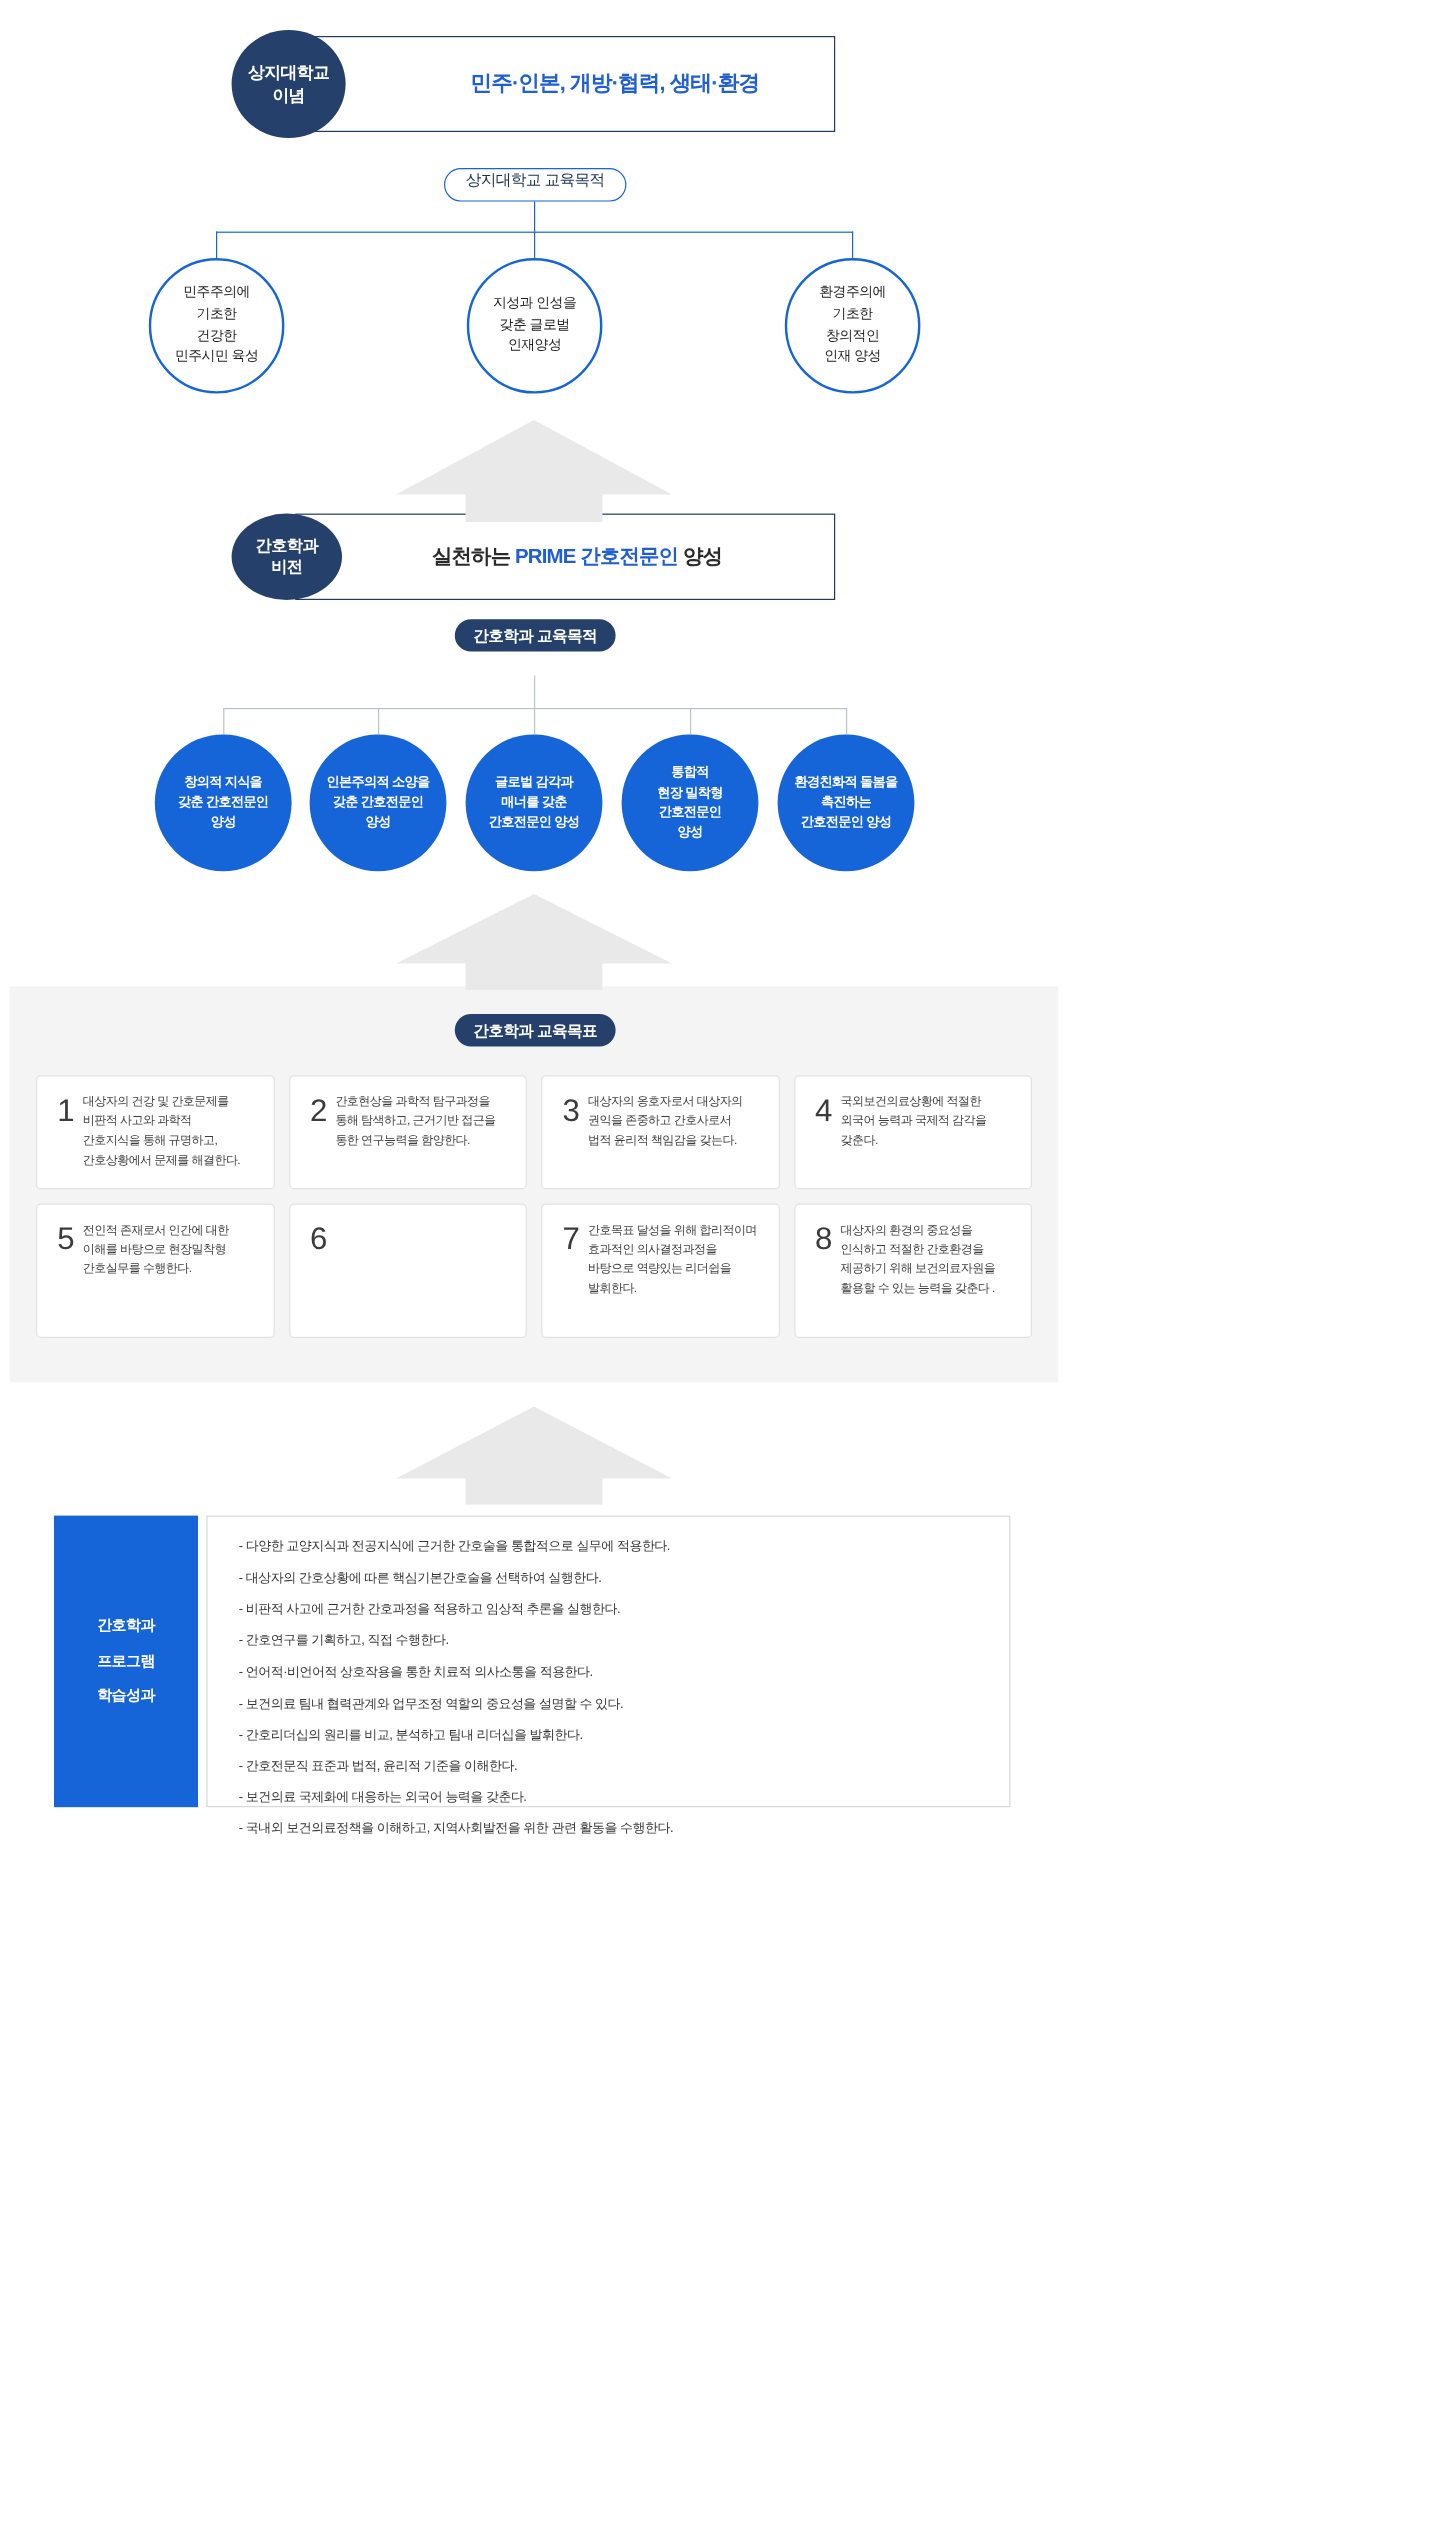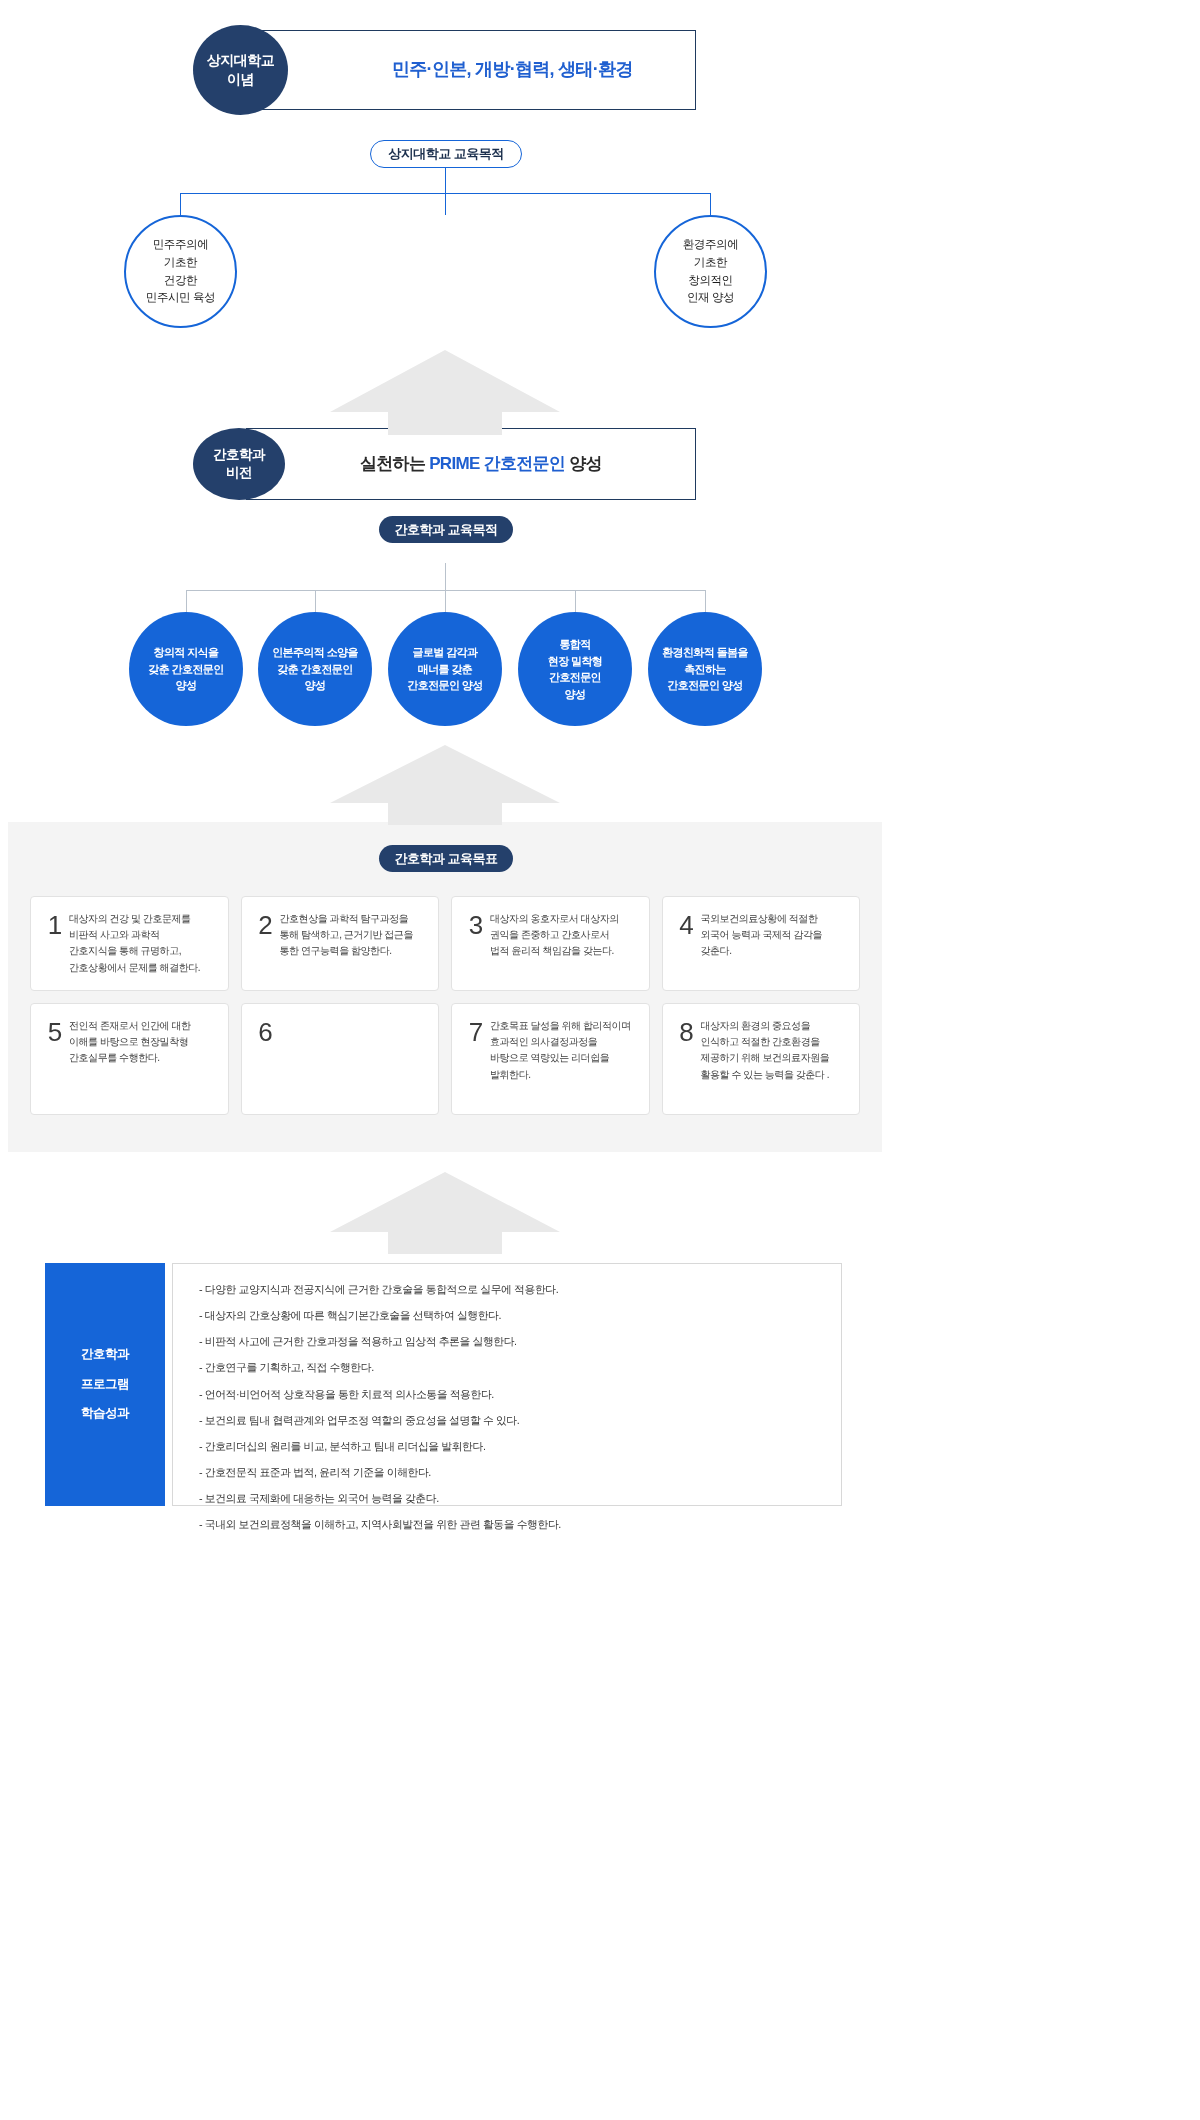--- a/index.html
+++ b/index.html
@@ -54,24 +54,24 @@
   .banner-text .dark { color: #2a2a2a; }
 
   
   .pill-outline {
     position: absolute;
     border: 1.6px solid #1565d8;
     border-radius: 22px;
     background: #ffffff;
     color: #1b2f4d;
     font-size: 13px;
-    font-weight: bold;
+    font-weight: normal;
     letter-spacing: -0.5px;
     display: flex;
-    align-items: center;
+    align-items: flex-start;
     justify-content: center;
     box-sizing: border-box;
     z-index: 2;
   }
   .pill-dark {
     position: absolute;
     background: #24406b;
     border-radius: 18px;
     color: #ffffff;
     font-size: 13px;
@@ -233,20 +233,25 @@
   <div class="line-h" style="left:180px; top:193px; width:531px;"></div>
   <div class="line-v" style="left:180px; top:193px; height:22px;"></div>
   <div class="line-v" style="left:445px; top:193px; height:22px;"></div>
   <div class="line-v" style="left:710px; top:193px; height:22px;"></div>
 
   <div class="ellipse-node" style="left:124px; top:215px; width:113px; height:113px;">
     <div class="txt">민주주의에
 기초한
 건강한
 민주시민 육성</div>
+  </div>
+  <div class="ellipse-node" style="left:389px; top:215px; width:113px; height:113px;">
+    <div class="txt">지성과 인성을
+갖춘 글로벌
+인재양성</div>
   </div>
   <div class="ellipse-node" style="left:654px; top:215px; width:113px; height:113px;">
     <div class="txt">환경주의에
 기초한
 창의적인
 인재 양성</div>
   </div>
 
   <svg class="up-arrow" style="left:330px; top:350px;" width="230" height="85" viewBox="0 0 230 85">
     <polygon points="115,0 230,62 172,62 172,85 58,85 58,62 0,62" fill="#e9e9e9"></polygon>

